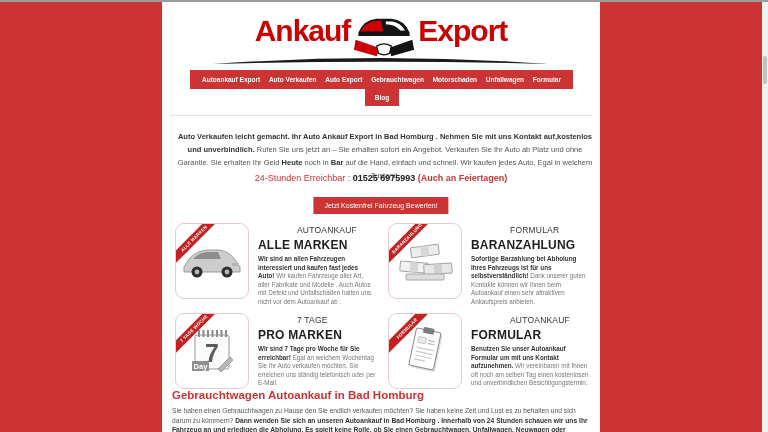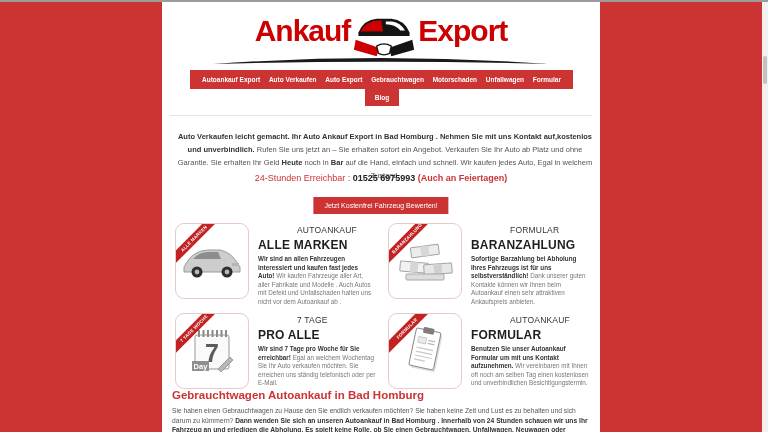--- a/index.html
+++ b/index.html
@@ -157,21 +157,21 @@
               <rect x="41" y="4" width="2" height="7"></rect>
             </g>
             <text x="28" y="36" text-anchor="middle" font-family="Liberation Sans, sans-serif" font-size="25" font-weight="bold" fill="#5c5c5c">7</text>
             <polygon points="34,43 46,31 49,34 37,46" fill="#b7b7b7" stroke="#8d8d8d" stroke-width="0.8"></polygon>
             <rect x="8" y="35" width="17" height="10" fill="#8f8f8f"></rect>
             <text x="16.5" y="42.6" text-anchor="middle" font-family="Liberation Sans, sans-serif" font-size="7.5" font-weight="bold" fill="#ffffff">Day</text>
           </svg>
         </div>
         <div class="btext">
           <div class="b-t1">7 TAGE</div>
-          <div class="b-t2">PRO ALLE</div>
+          <div class="b-t2">PRO MARKEN</div>
           <p class="b-body"><span class="seg-bold">Wir sind 7 Tage pro Woche für Sie erreichbar!</span><span> Egal an welchem Wochentag Sie Ihr Auto verkaufen möchten. Sie erreichen uns ständig telefonisch oder per E-Mail.</span></p>
         </div>
       </div>
 
       <div class="block">
         <div class="imgbox">
           <div class="ribbon">FORMULAR</div>
           <svg width="56" height="50" viewBox="0 0 56 50">
             <g transform="rotate(12 28 25)">
               <rect x="17" y="6" width="25" height="38" rx="2" fill="#e0e0e0"></rect>

